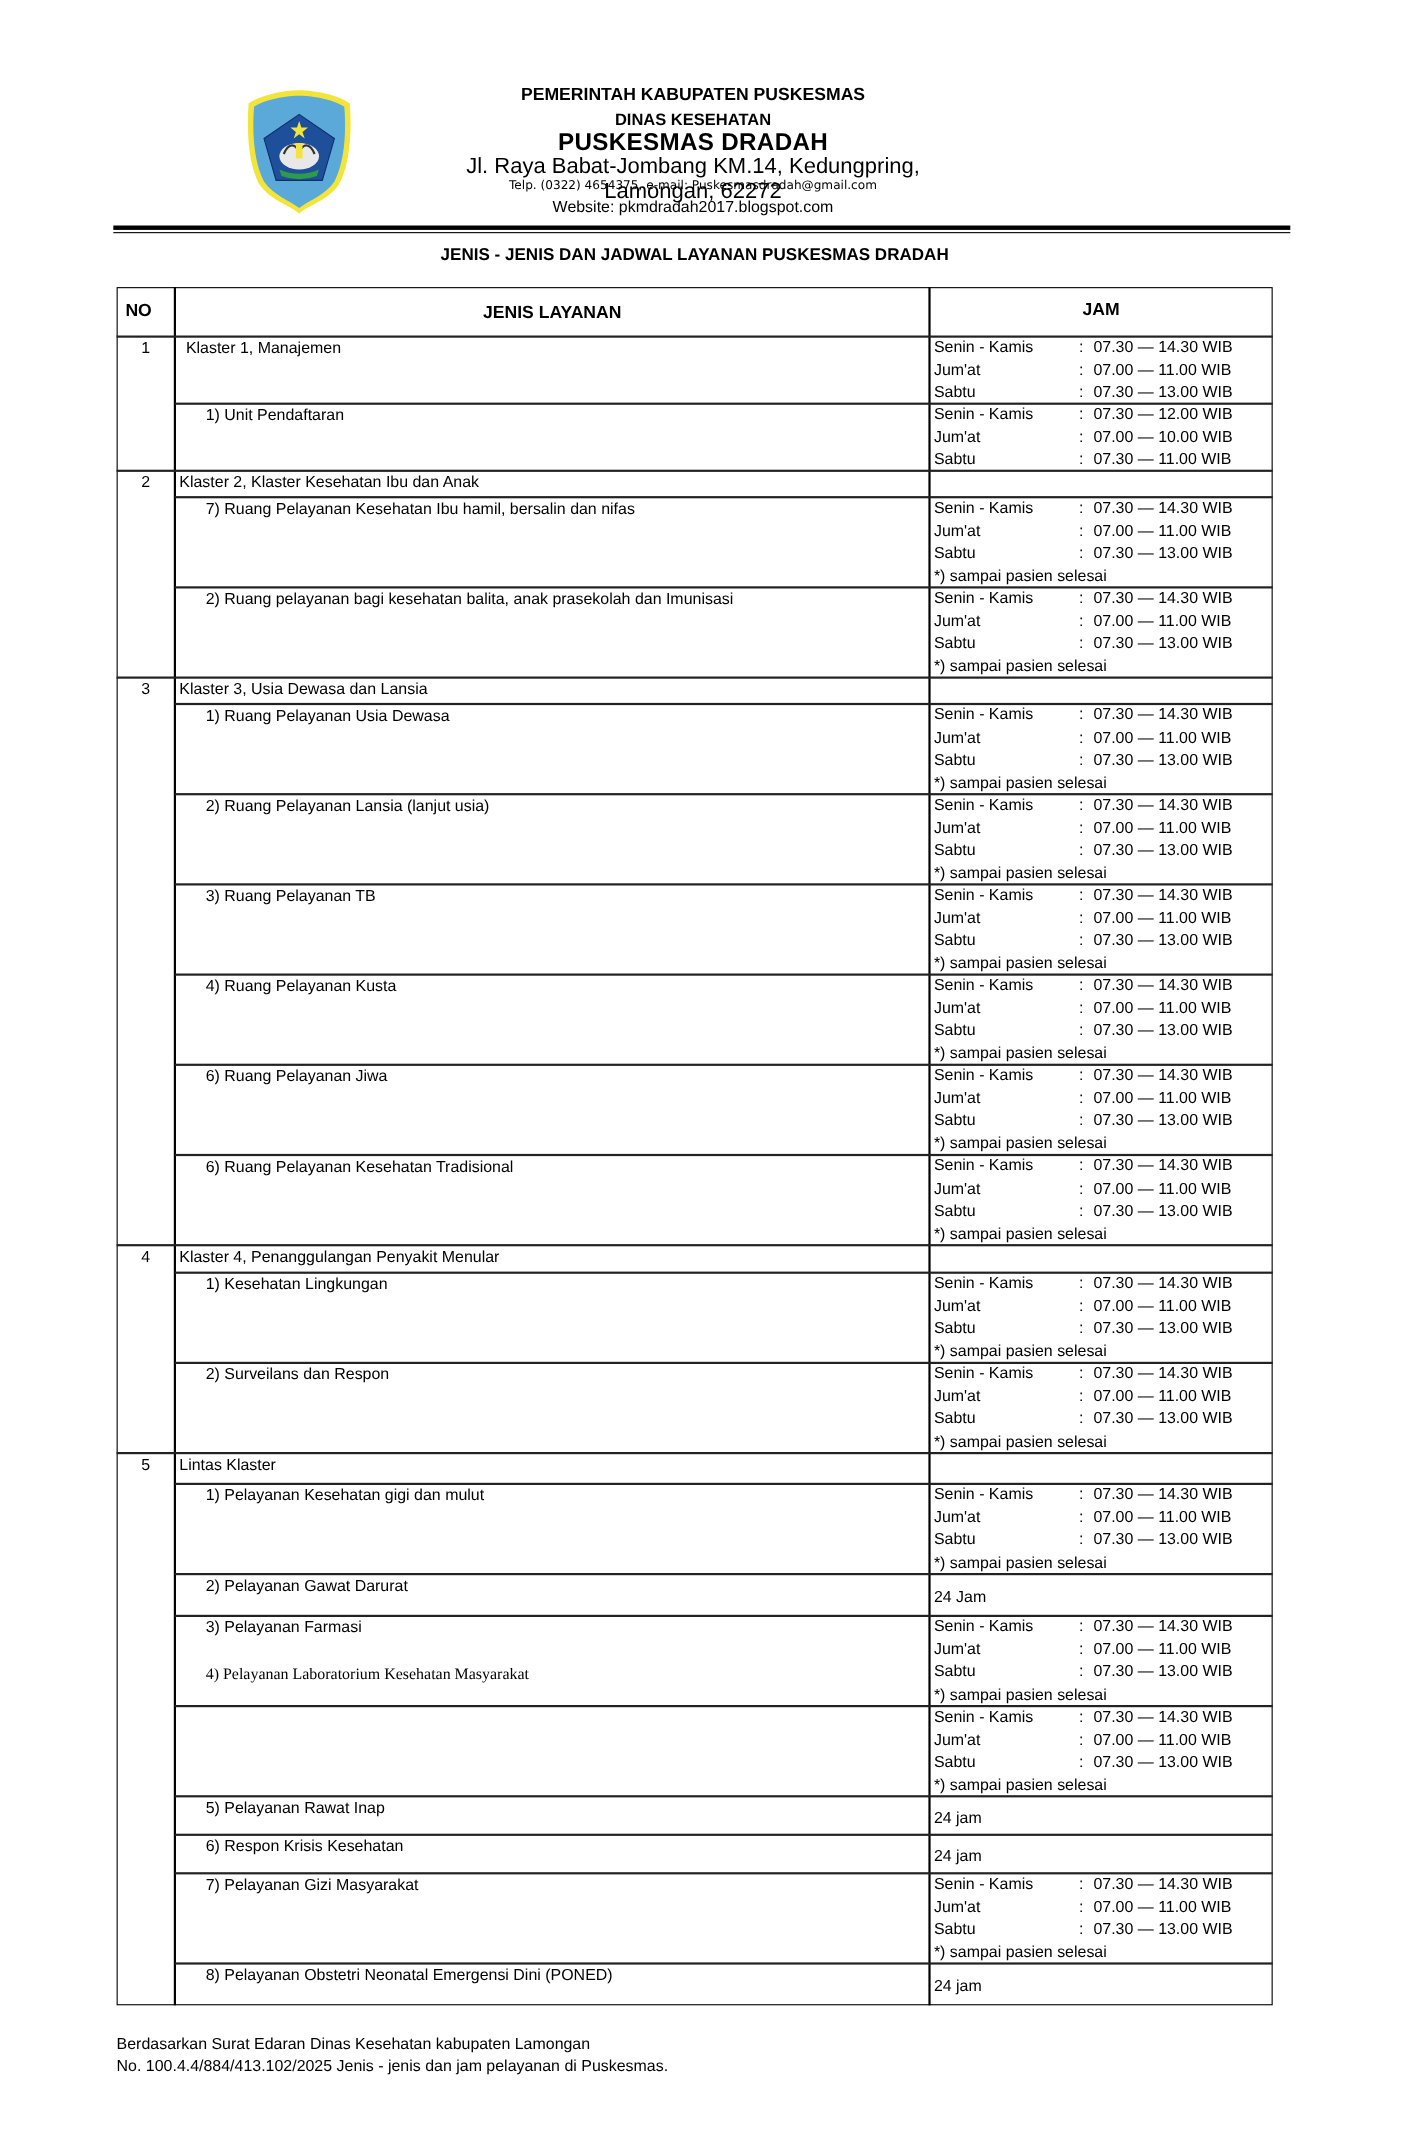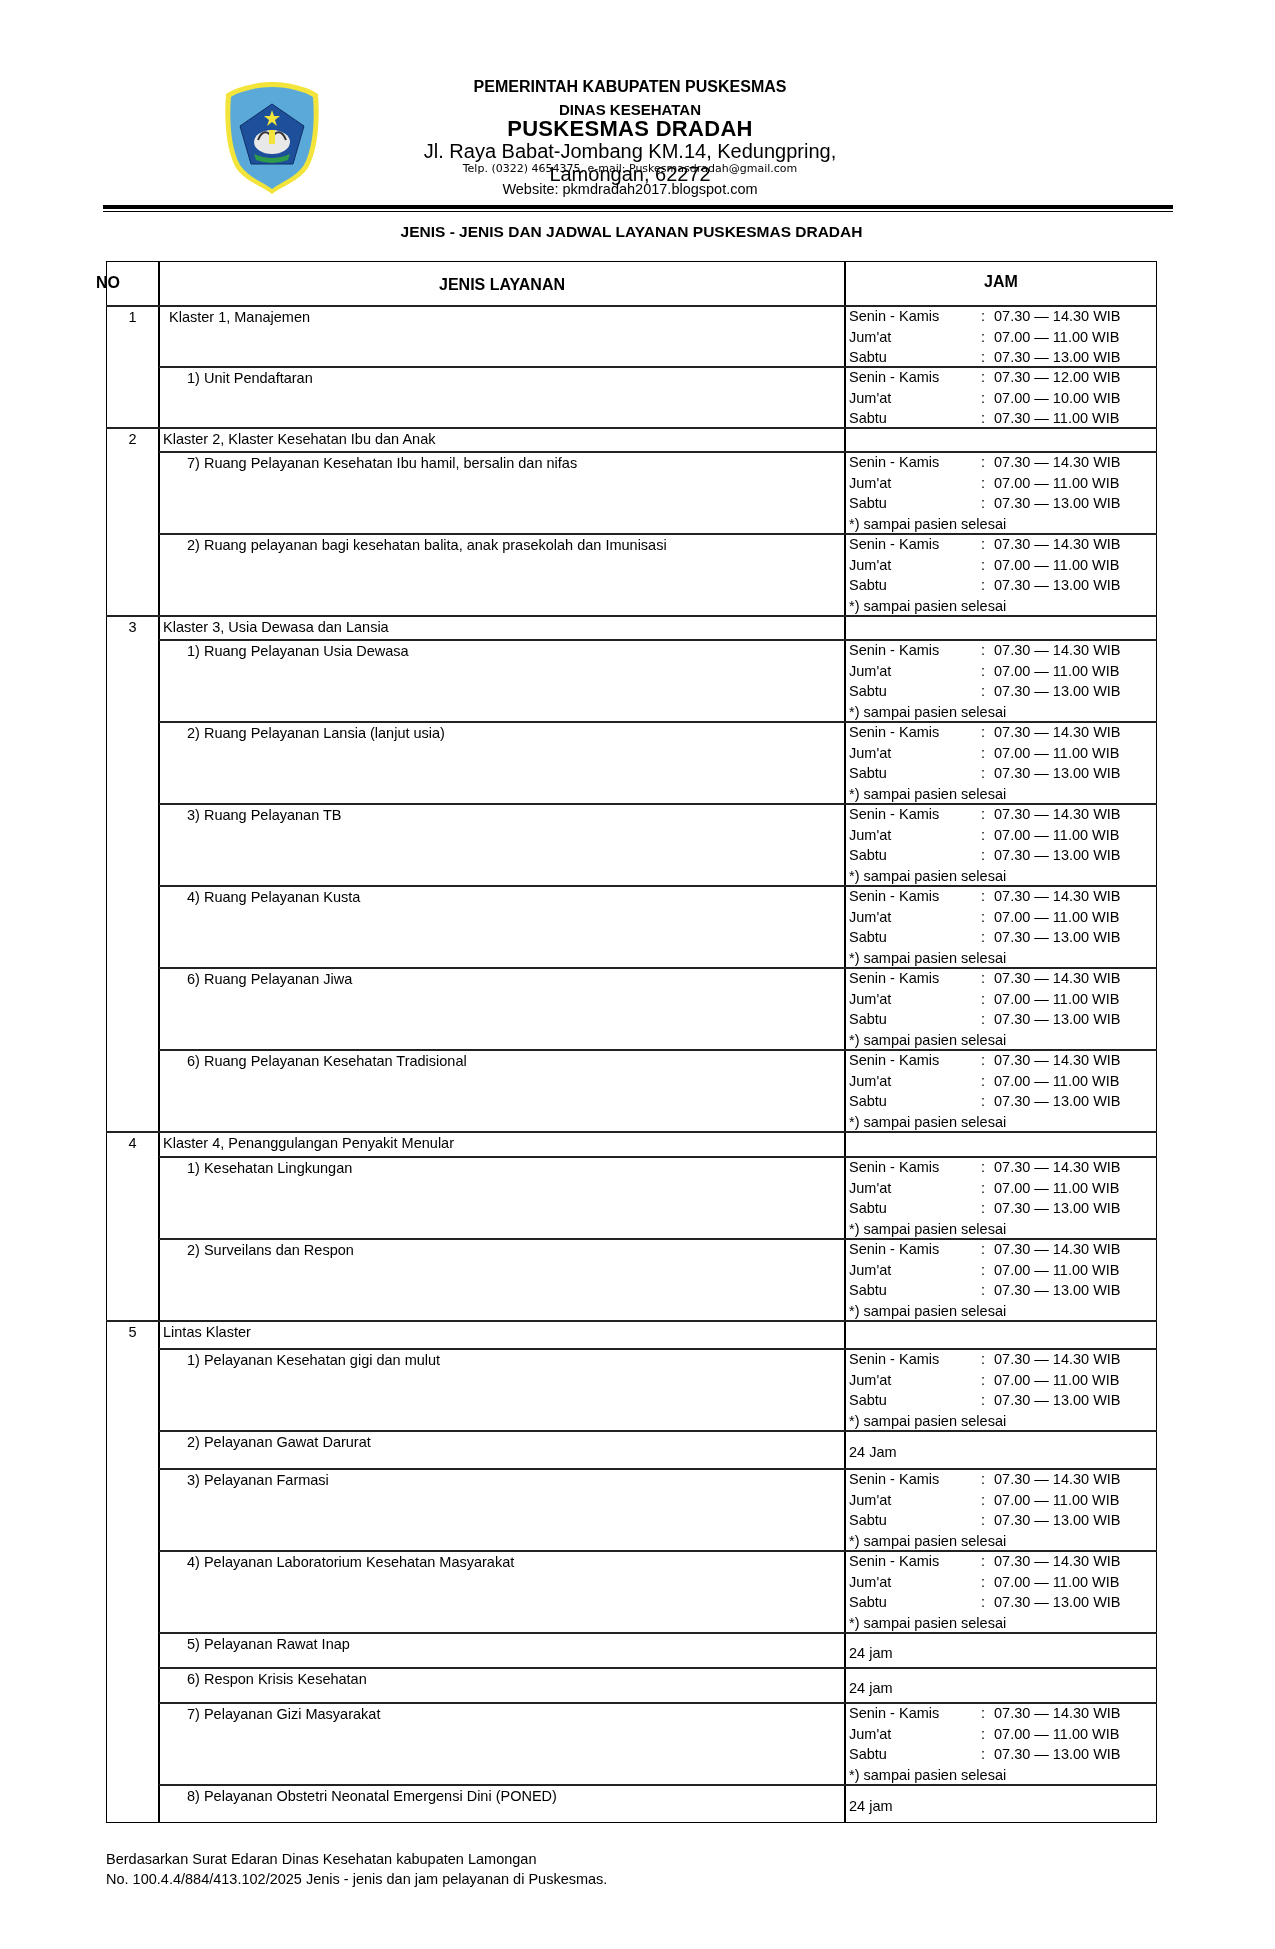--- a/index.html
+++ b/index.html
@@ -370,21 +370,21 @@
       </div>
       <div class="ln">
         <span class="day">Sabtu</span>
         <span class="colon">:</span>
         <span class="time">07.30 — 13.00 WIB</span>
       </div>
       <div class="ln">*) sampai pasien selesai</div>
     </div>
     <div class="hline" style="left: 159px; top: 1632px; width: 998px;"></div>
     <div class="" style="position: absolute; left: 106px; top: 1551px; width: 1051px; height: 82px;"></div>
-    <div class="cell-text" style="left: 187px; top: 1552px;">4) Pelayanan Laboratorium Kesehatan Masyarakat</div>
+    <div class="cell-text" style="left: 187px; top: 1512px; font-family: Liberation Serif, serif;">4) Pelayanan Laboratorium Kesehatan Masyarakat</div>
     <div class="sched" style="top: 1551px;">
       <div class="ln">
         <span class="day">Senin -  Kamis</span>
         <span class="colon">:</span>
         <span class="time">07.30 — 14.30 WIB</span>
       </div>
       <div class="ln">
         <span class="day">Jum'at</span>
         <span class="colon">:</span>
         <span class="time">07.00 — 11.00 WIB</span>
@@ -423,18 +423,18 @@
         <span class="colon">:</span>
         <span class="time">07.30 — 13.00 WIB</span>
       </div>
       <div class="ln">*) sampai pasien selesai</div>
     </div>
     <div class="" style="position: absolute; left: 106px; top: 1785px; width: 1051px; height: 38px;"></div>
     <div class="cell-text" style="left: 187px; top: 1786px;">8) Pelayanan Obstetri Neonatal Emergensi Dini (PONED)</div>
     <div class="cell-text" style="left: 849px; top: 1796px;">24 jam</div>
   </div>
 
-<div class="th" style="left:88px;width:40px;top:274px;">NO</div>
+<div class="th" style="left:106px;width:40px;top:274px;">NO</div>
 <div class="th" style="left:159px;width:686px;top:276px;">JENIS LAYANAN</div>
 <div class="th" style="left:845px;width:312px;top:273px;">JAM</div>
 
 <div class="footer" style="top:1851px;">Berdasarkan Surat Edaran Dinas Kesehatan kabupaten Lamongan</div>
 <div class="footer" style="top:1871px;">No. 100.4.4/884/413.102/2025 Jenis - jenis dan jam pelayanan di Puskesmas.</div>
 
 </body></html>

